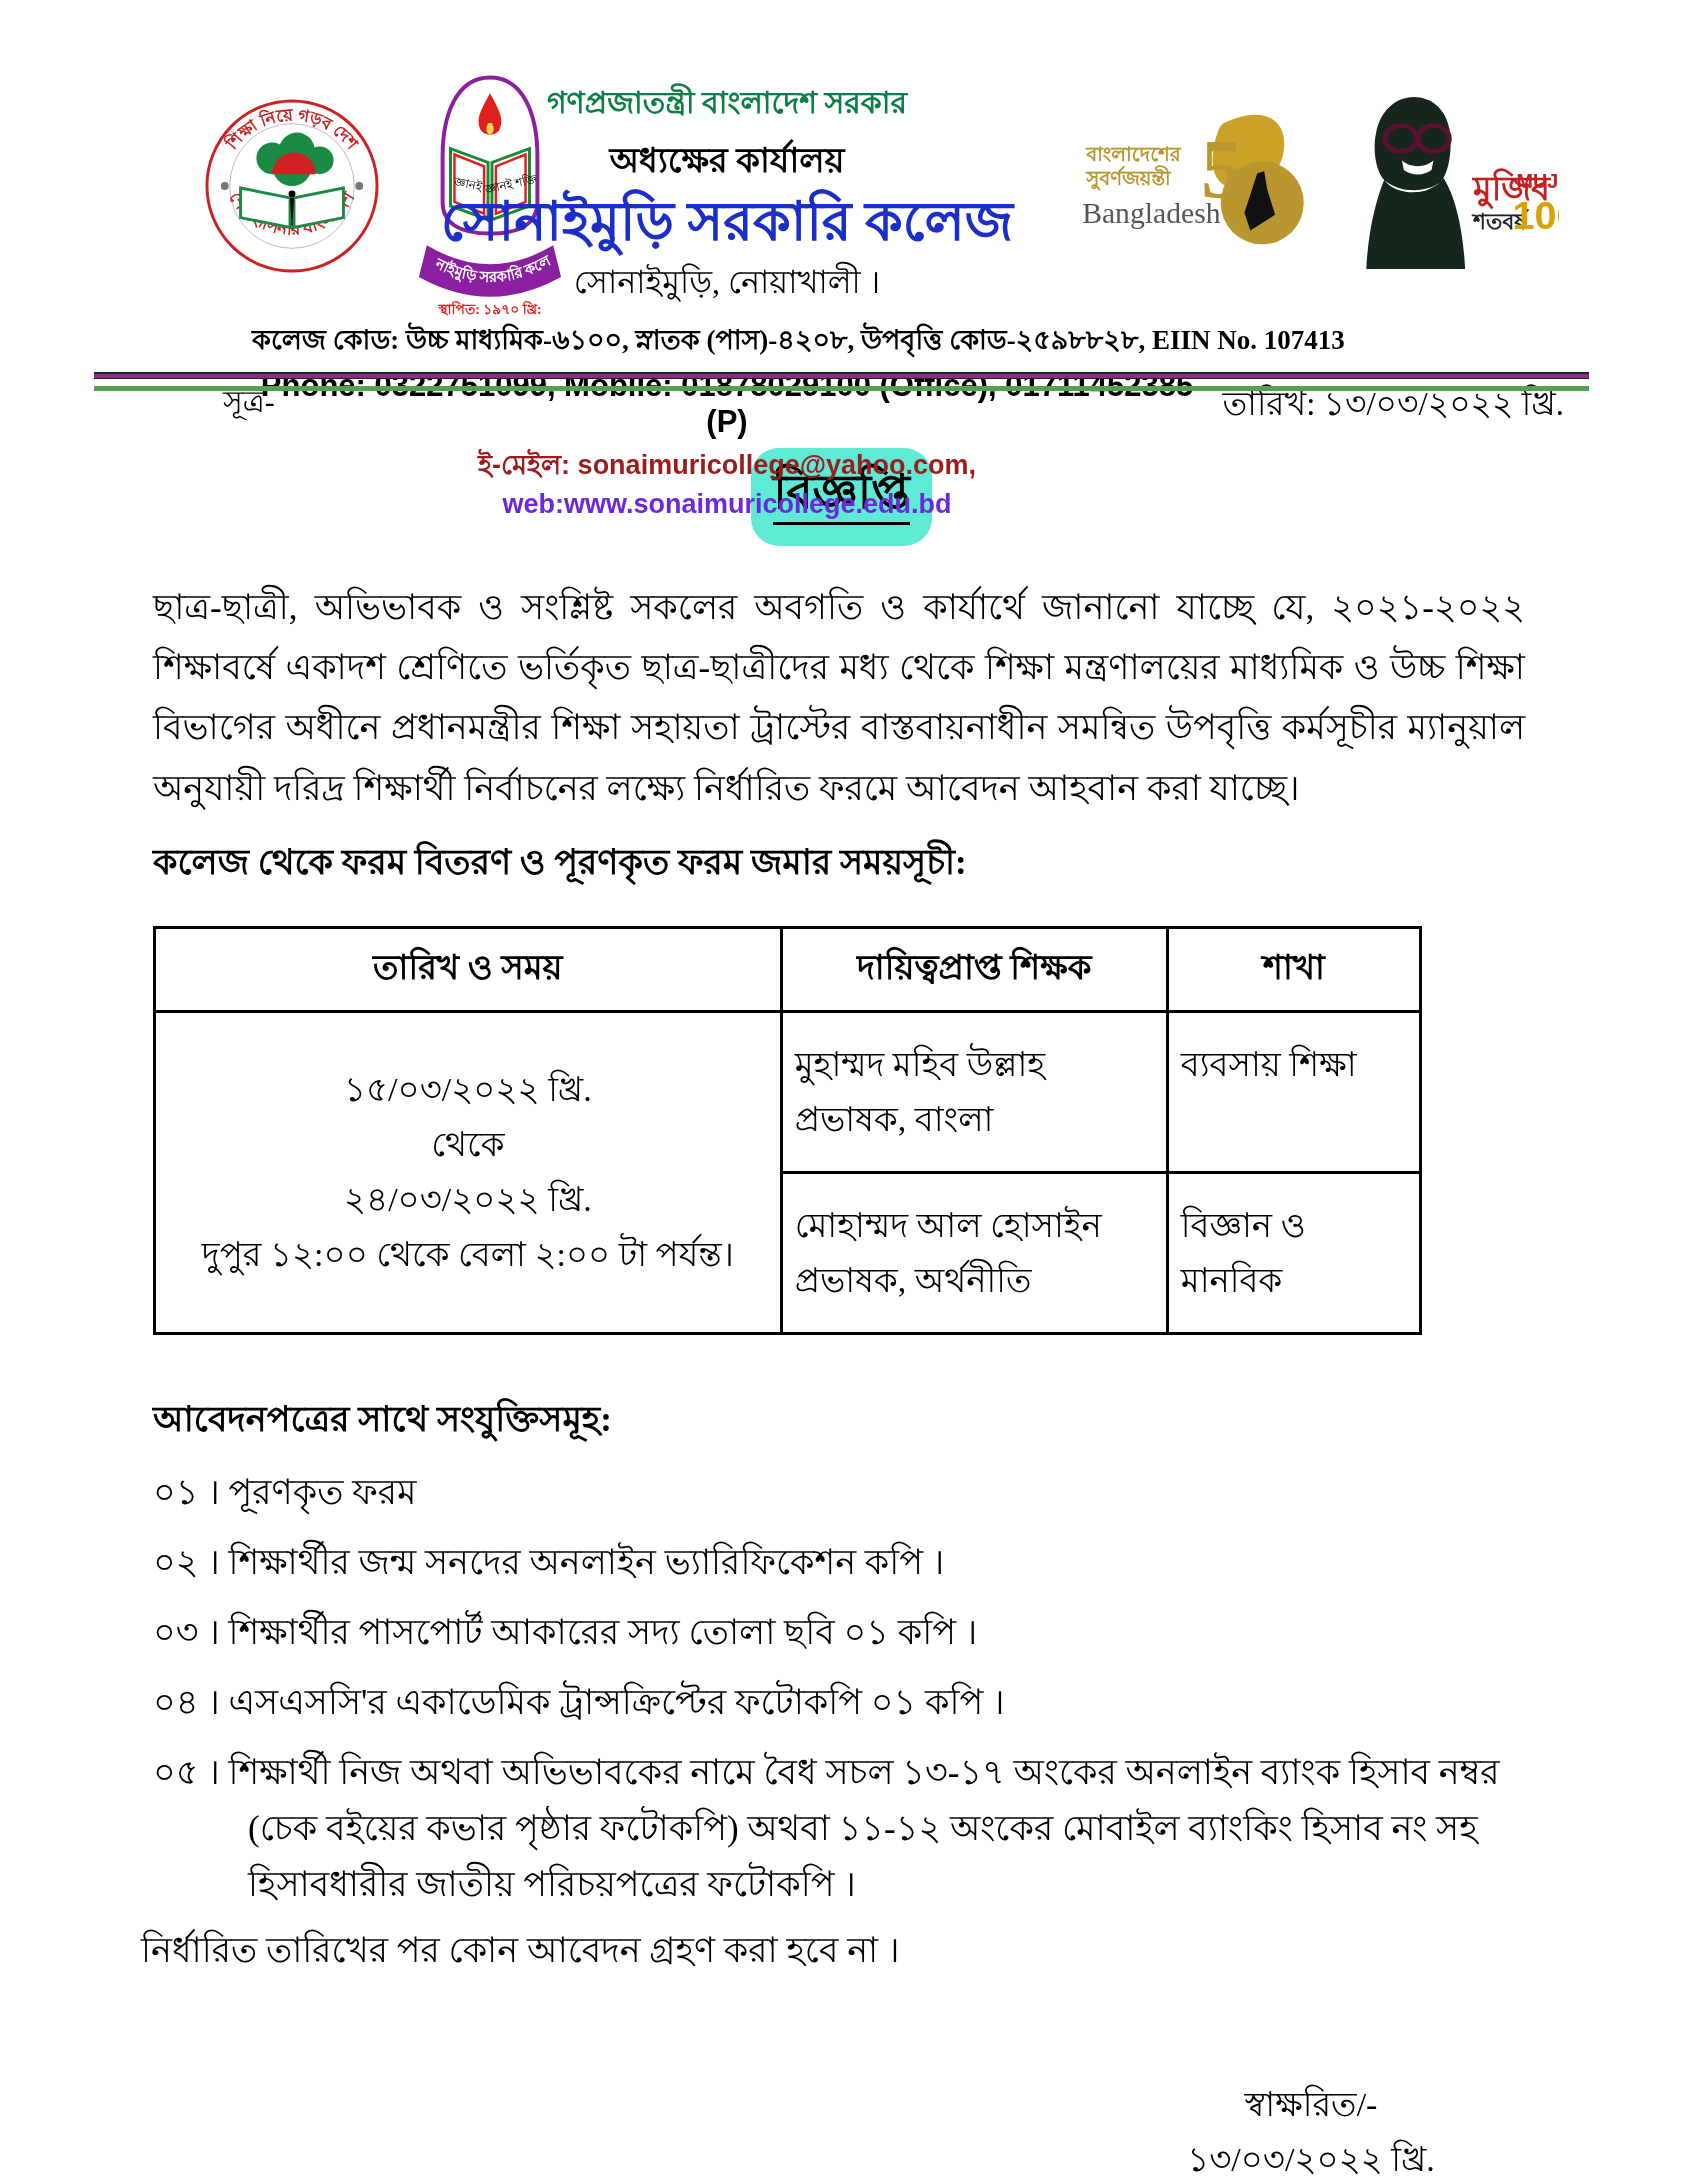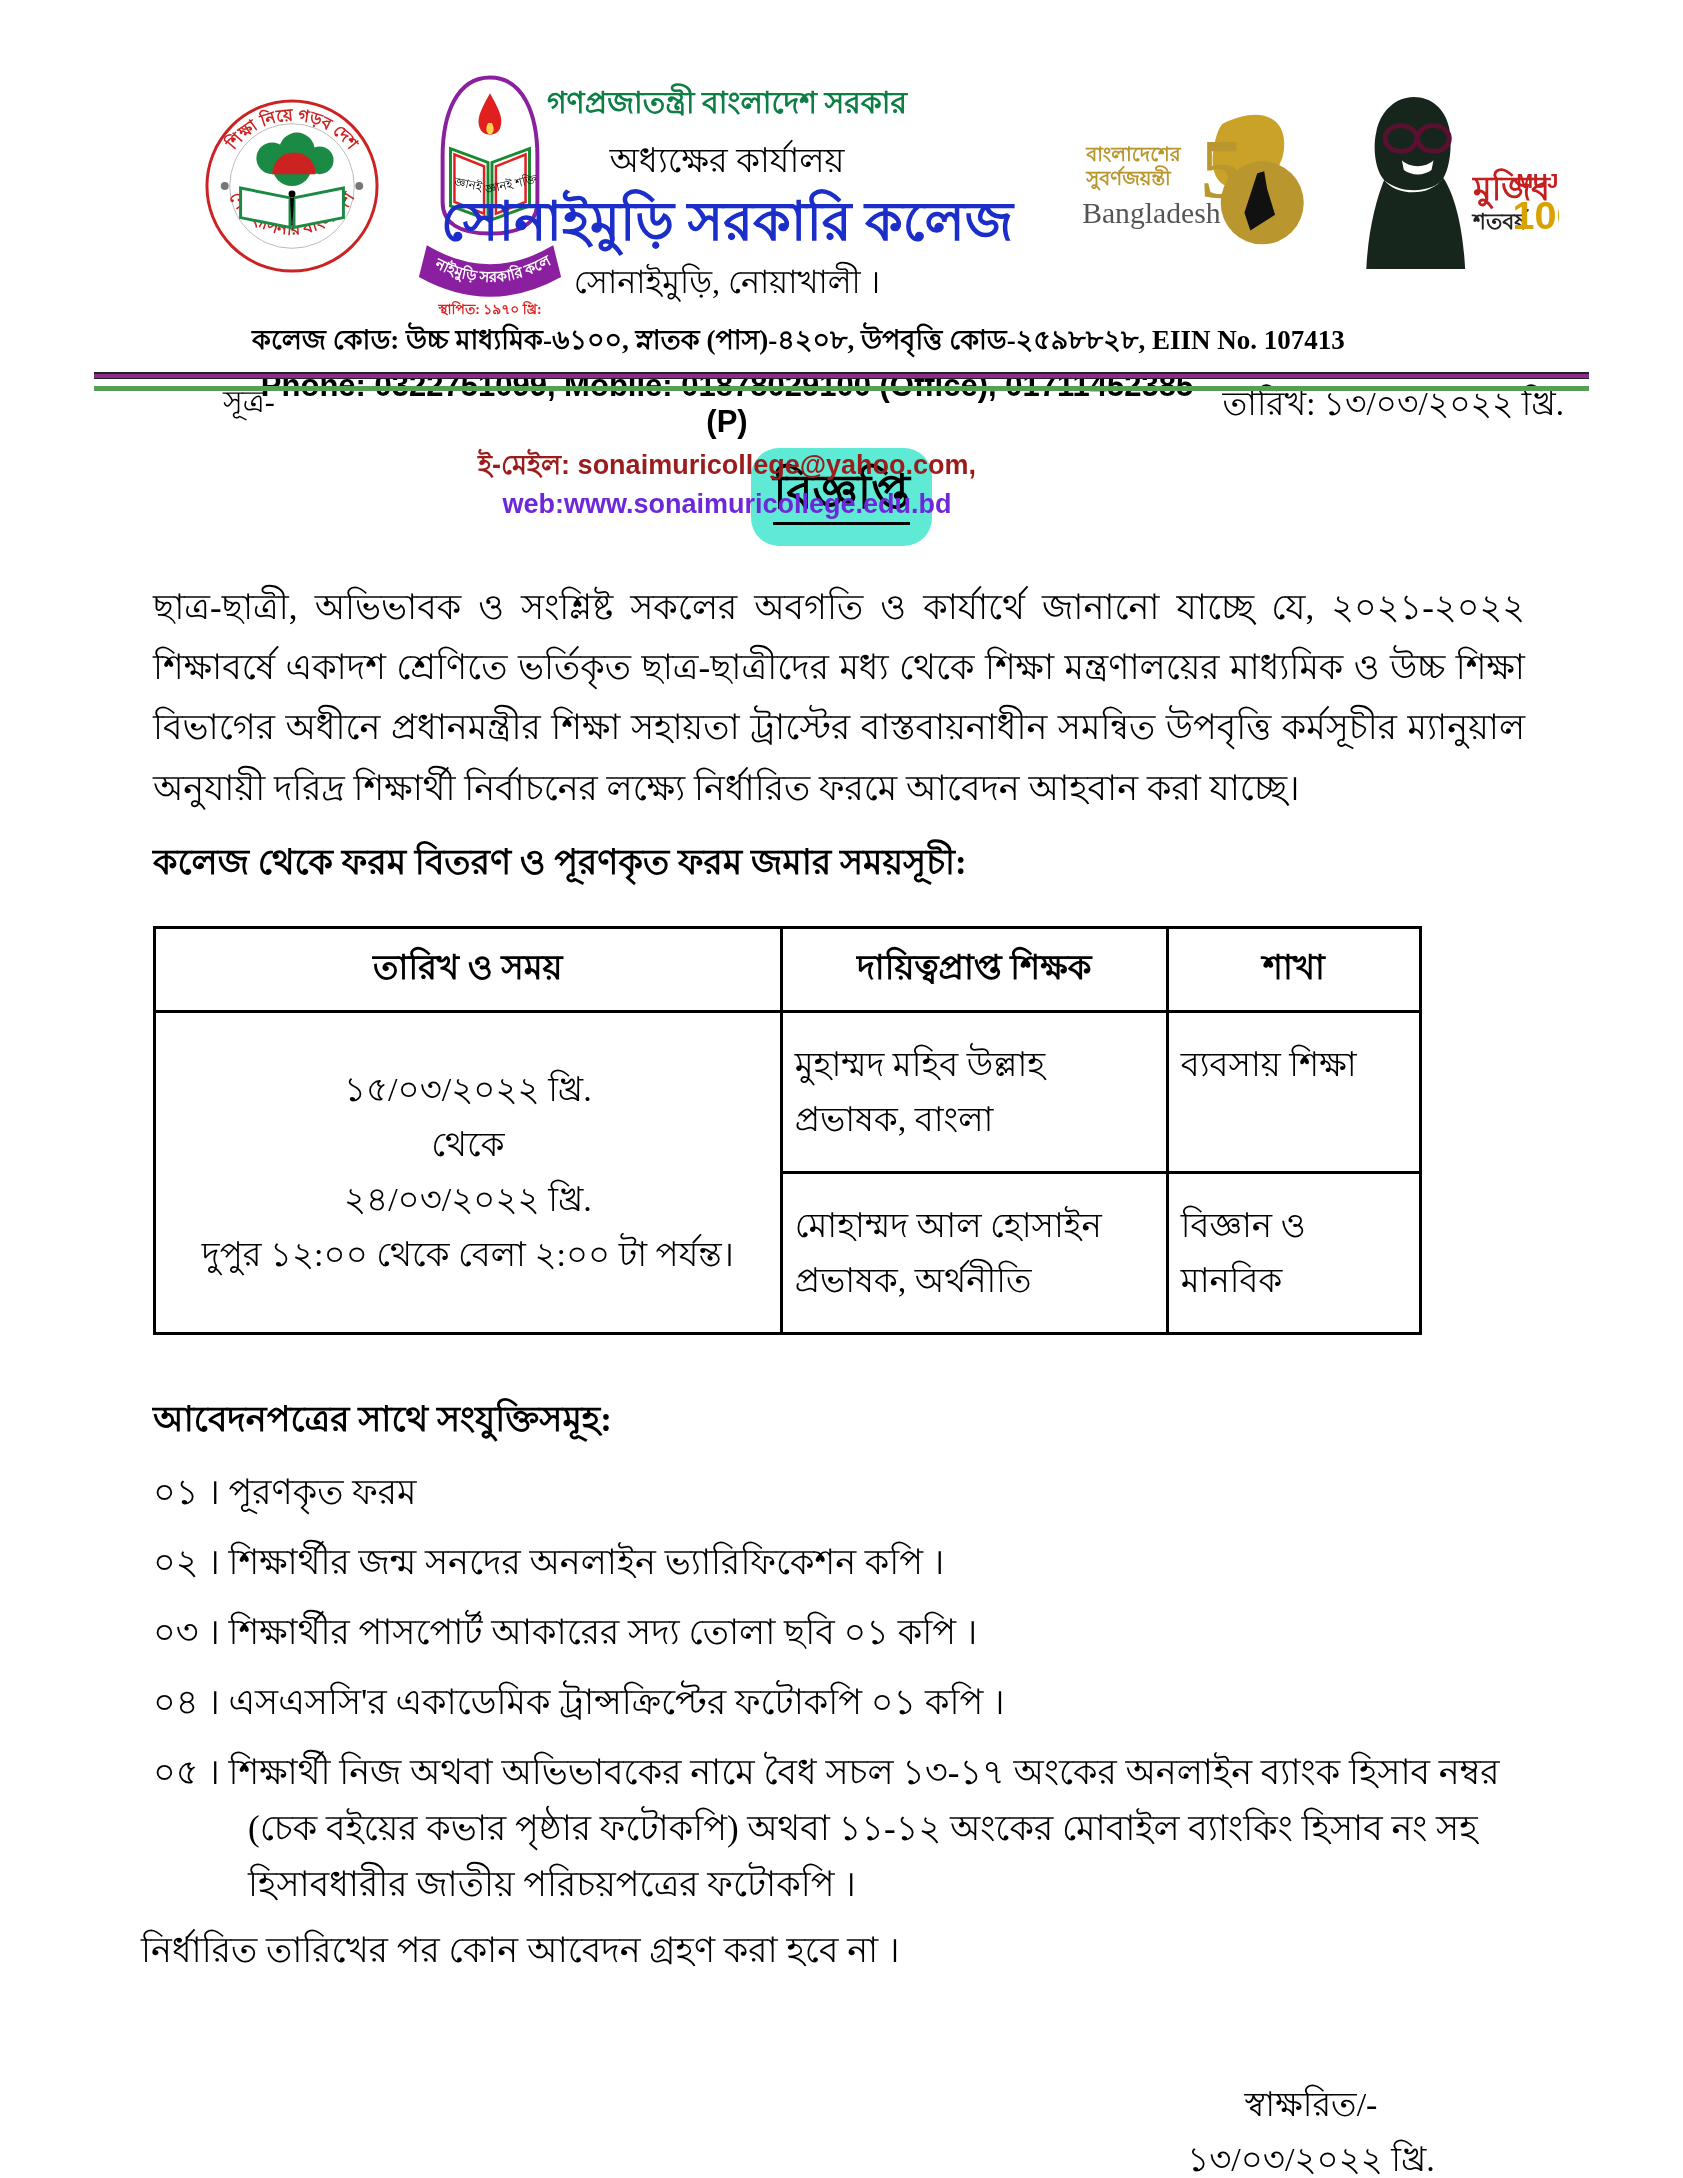--- a/index.html
+++ b/index.html
@@ -16,21 +16,21 @@
   
   .header { position:relative; height:368px; }
   .logo-box { position:absolute; }
   .govt-logo { left:203px; top:97px; width:178px; height:178px; }
   .monogram-logo { left:411px; top:71px; width:158px; height:248px; }
   .b50-logo { left:1074px; top:94px; width:233px; height:183px; }
   .mujib-logo { left:1307px; top:81px; width:252px; height:198px; }
 
   .header-center { position:absolute; left:252px; top:79px; width:950px; text-align:center; }
   .h-govt   { font-size:30px; font-weight:bold; }
-  .h-office { font-size:34px; font-weight:normal; color:#000; margin-top:4px; }
+  .h-office { font-size:34px; font-weight:bold; color:#000; margin-top:4px; }
   .h-college{ font-size:54px; font-weight:bold; line-height:1.18; }
   .h-addr   { font-size:32px; margin-top:2px; }
   .h-codes  { font-size:27px; font-weight:bold; margin-top:8px; white-space:nowrap; }
   .h-phone  { font-size:31px; font-weight:bold; font-family:"Liberation Sans","DejaVu Sans",sans-serif; margin-top:4px; }
   .h-mail   { font-size:27px; font-weight:bold; font-family:"Liberation Sans","DejaVu Sans",sans-serif; margin-top:4px; }
 
   .rule-purple { position:absolute; left:94px; right:94px; top:372px; height:7px; border-top:2px solid #222; border-bottom:1px solid #222; }
   .rule-green  { position:absolute; left:94px; right:94px; top:386px; height:5px; }
 
   

